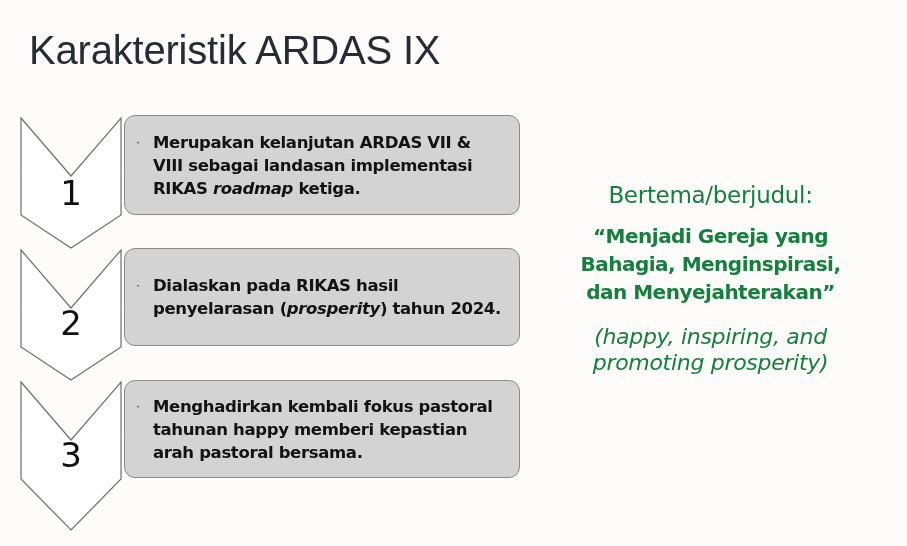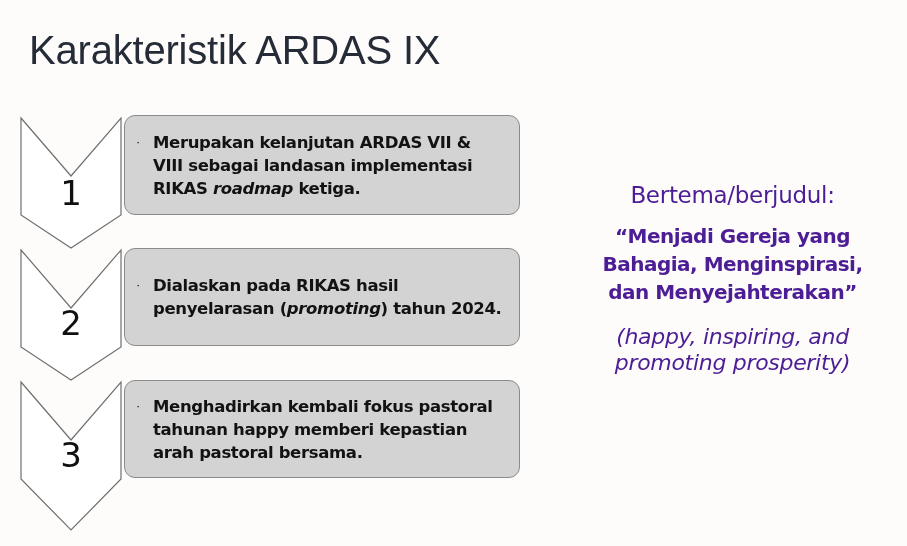--- a/index.html
+++ b/index.html
@@ -96,25 +96,25 @@
     font-weight: 700;
     line-height: 23px;
     color: #121212;
     letter-spacing: -0.35px;
   }
   .step-text i { font-style: italic; }
 
   
   #theme-panel {
     position: absolute;
-    left: 558px;
+    left: 536px;
     top: 182px;
     width: 349px;
     text-align: center;
-    color: #4c1d95;
+    color: #15803d;
   }
 
   #theme-label {
     font-family: "DejaVu Sans", sans-serif;
     font-size: 23px;
     font-weight: 400;
     line-height: 1.2;
     letter-spacing: -0.3px;
   }
 
@@ -161,21 +161,21 @@
         <span class="step-text">Merupakan kelanjutan ARDAS VII &amp; VIII sebagai landasan implementasi RIKAS <i>roadmap</i> ketiga.</span>
       </div>
     </div>
   </div>
 
   <div class="step-row">
     <div class="step-number" style="left:21px; top:306px;">2</div>
     <div class="step-box" style="left:124px; top:248px; width:396px; height:98px;">
       <div class="step-box-inner">
         <span class="step-bullet">·</span>
-        <span class="step-text">Dialaskan pada RIKAS hasil penyelarasan (<i>promoting</i>) tahun 2024.</span>
+        <span class="step-text">Dialaskan pada RIKAS hasil penyelarasan (<i>prosperity</i>) tahun 2024.</span>
       </div>
     </div>
   </div>
 
   <div class="step-row">
     <div class="step-number" style="left:21px; top:438px;">3</div>
     <div class="step-box" style="left:124px; top:380px; width:396px; height:98px;">
       <div class="step-box-inner">
         <span class="step-bullet">·</span>
         <span class="step-text">Menghadirkan kembali fokus pastoral tahunan happy memberi kepastian arah pastoral bersama.</span>

